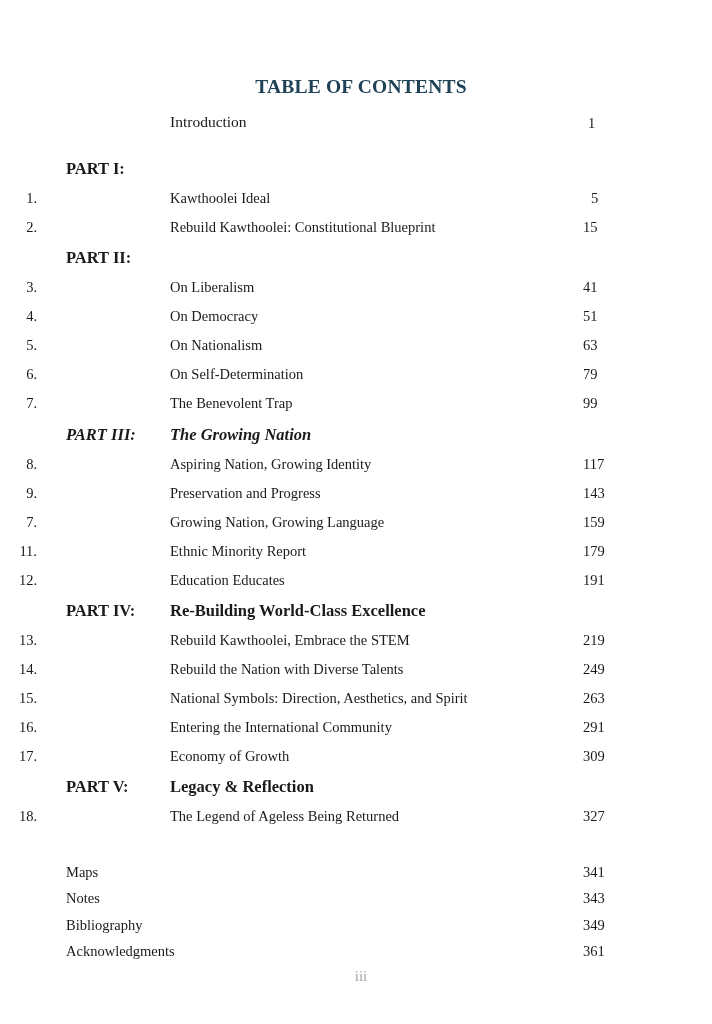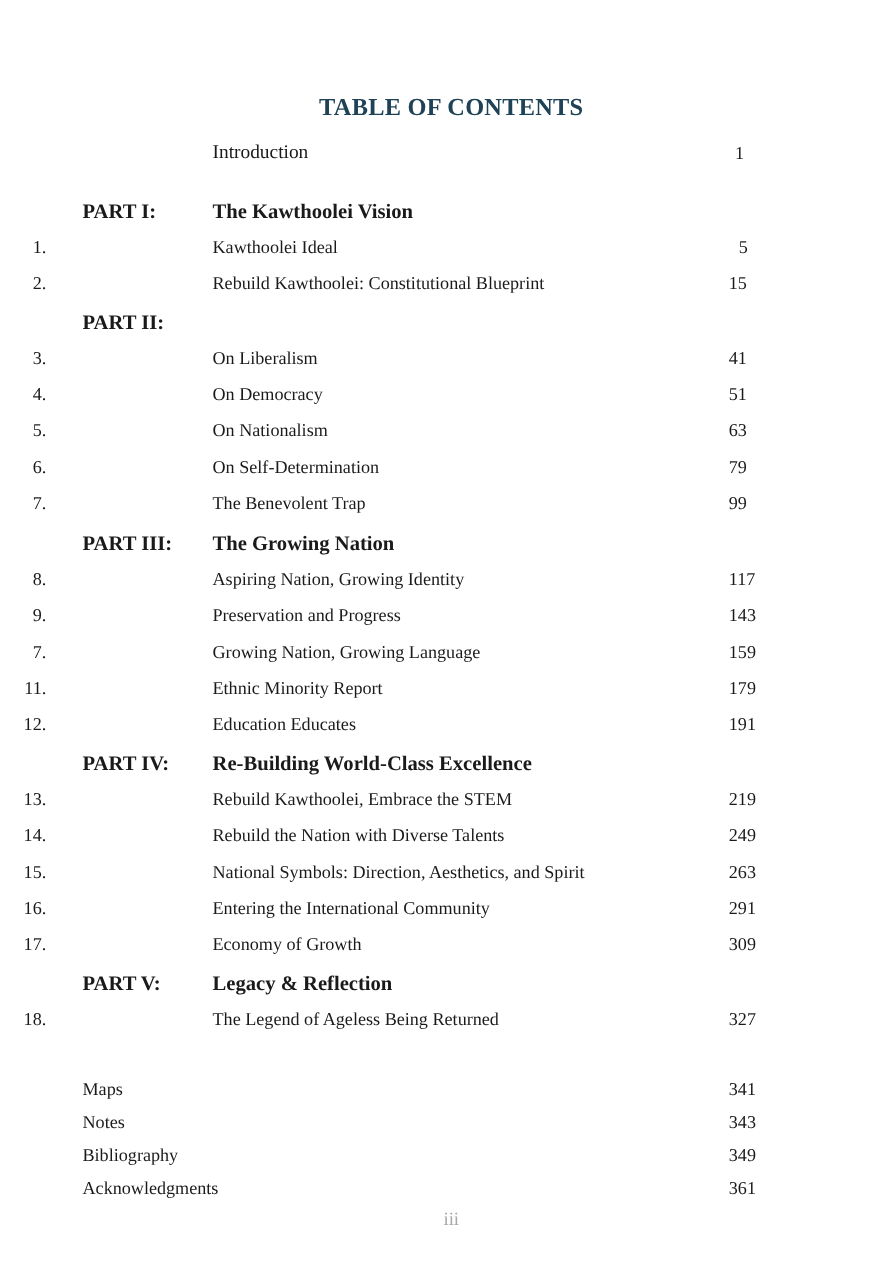--- a/index.html
+++ b/index.html
@@ -23,21 +23,20 @@
 
 <div class="title">TABLE OF CONTENTS</div>
 
 <div class="row" style="top:113px;">
   <span class="intro-title">Introduction</span>
   <span class="pg" style="left:588px;top:2px;">1</span>
 </div>
 
 <div class="row" style="top:159px;">
   <span class="part-label">PART I:</span>
-  <span class="part-title">The Kawthoolei Vision</span>
 </div>
 <div class="row" style="top:190px;">
   <span class="ch-num">1.</span>
   <span class="ch-title">Kawthoolei Ideal</span>
   <span class="pg" style="left:591px;">5</span>
 </div>
 <div class="row" style="top:219px;">
   <span class="ch-num">2.</span>
   <span class="ch-title">Rebuild Kawthoolei: Constitutional Blueprint</span>
   <span class="pg">15</span>
@@ -65,21 +64,21 @@
   <span class="ch-num">6.</span>
   <span class="ch-title">On Self-Determination</span>
   <span class="pg">79</span>
 </div>
 <div class="row" style="top:395px;">
   <span class="ch-num">7.</span>
   <span class="ch-title">The Benevolent Trap</span>
   <span class="pg">99</span>
 </div>
 
-<div class="row" style="top:425px;">
+<div class="row" style="top:425px;font-style:italic;">
   <span class="part-label">PART III:</span>
   <span class="part-title">The Growing Nation</span>
 </div>
 <div class="row" style="top:456px;">
   <span class="ch-num">8.</span>
   <span class="ch-title">Aspiring Nation, Growing Identity</span>
   <span class="pg">117</span>
 </div>
 <div class="row" style="top:485px;">
   <span class="ch-num">9.</span>

